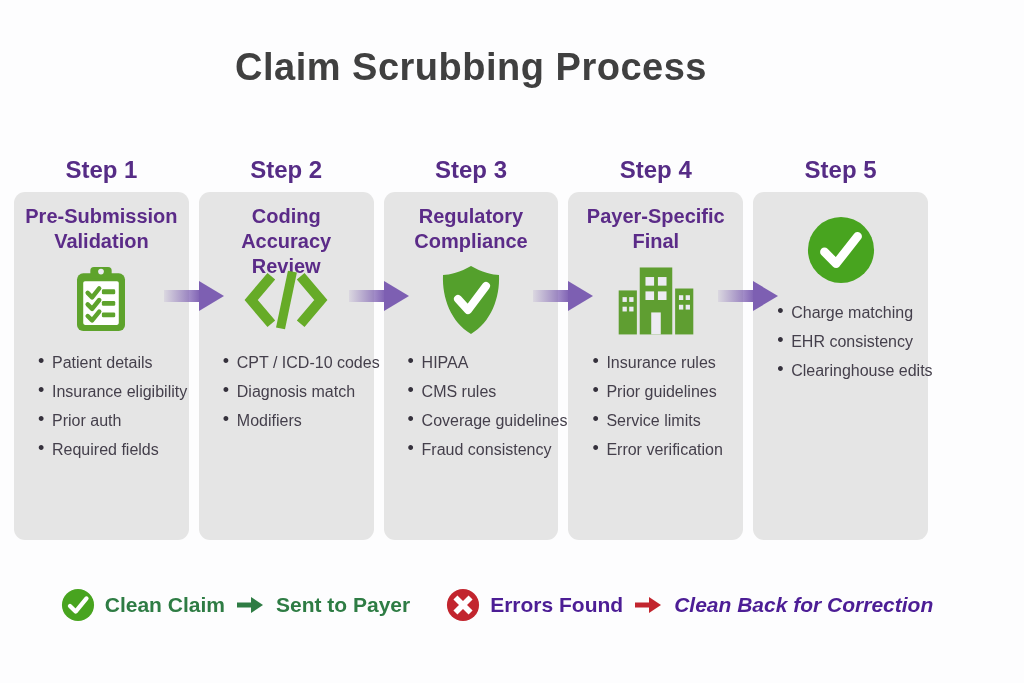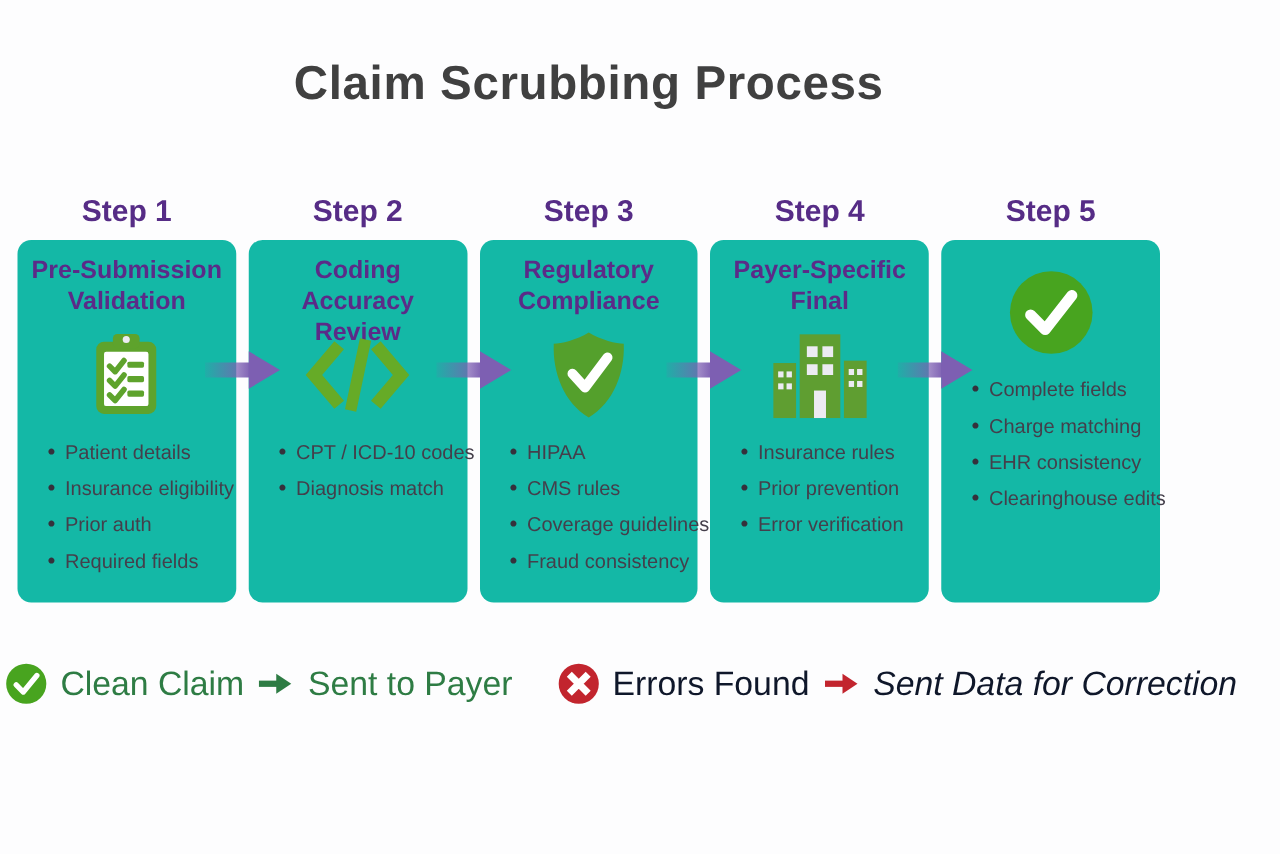--- a/index.html
+++ b/index.html
@@ -19,21 +19,21 @@
 
   .cards-row { position:relative; display:flex; gap:10px; margin-top:66px; }
   .step-col { flex:1 1 0; display:flex; flex-direction:column; min-width:0; }
 
   .step-label {
     text-align:center; font-size:24px; font-weight:bold; color:#562c86;
     height:30px; line-height:30px; margin-bottom:7px;
   }
 
   .card {
-    background:#14b8a6; border-radius:11px; height:290px; padding:12px 6px 0 6px;
+    background:#e5e5e5; border-radius:11px; height:348px; padding:12px 6px 0 6px;
   }
   .card-title {
     text-align:center; font-size:20px; font-weight:bold; color:#5b2b88;
     line-height:25px; height:50px;
   }
   .icon-box { height:84px; margin-top:4px; display:flex; align-items:center; justify-content:center; }
 
   .card ul { list-style:none; margin:6px 0 0 0; padding:0 2px 0 18px; }
   .card li {
     position:relative; padding-left:14px; font-size:16px; line-height:29px;
@@ -44,23 +44,23 @@
     color:#35313c; font-size:18px;
   }
 
   .flow-arrow { position:absolute; top:123px; width:60px; height:36px; }
 
   .legend-row {
     display:flex; justify-content:center; align-items:center; gap:36px;
     margin-top:48px; transform:translateX(-15px);
   }
   .legend-group { display:flex; align-items:center; gap:10px; }
-  .legend-text { font-size:27px; font-weight:normal; white-space:nowrap; }
+  .legend-text { font-size:21px; font-weight:bold; white-space:nowrap; }
   .green-text { color:#2e7c44; }
-  .red-text { color:#0f172a; }
+  .red-text { color:#4c1d95; }
   .italic { font-style:italic; }
   .legend-arrow { margin:0 2px; }
 </style>
 </head>
 <body>
 
 <div class="page">
 
   <svg width="0" height="0" style="position:absolute" aria-hidden="true">
     <defs>
@@ -116,20 +116,21 @@
           <div class="icon-box">
             <svg width="90" height="66" viewBox="0 0 96 72">
               <path d="M32 10 L10 36 L32 62" stroke="#66ab27" stroke-width="11" fill="none"></path>
               <path d="M64 10 L86 36 L64 62" stroke="#66ab27" stroke-width="11" fill="none"></path>
               <path d="M55 5 L42 67" stroke="#66ab27" stroke-width="10" fill="none"></path>
             </svg>
           </div>
           <ul>
             <li>CPT / ICD-10 codes</li>
             <li>Diagnosis match</li>
+            <li>Modifiers</li>
           </ul>
         </div>
       </div>
 
       <div class="step-col">
         <div class="step-label">Step 3</div>
         <div class="card">
           <div class="card-title">
             <div>Regulatory</div>
             <div>Compliance</div>
@@ -171,37 +172,37 @@
               <rect x="18" y="43" width="4.5" height="5" fill="#ecebf2"></rect>
               <rect x="66" y="24" width="19" height="48" fill="#5f9e31"></rect>
               <rect x="70" y="31" width="4.5" height="5" fill="#ecebf2"></rect>
               <rect x="77" y="31" width="4.5" height="5" fill="#ecebf2"></rect>
               <rect x="70" y="41" width="4.5" height="5" fill="#ecebf2"></rect>
               <rect x="77" y="41" width="4.5" height="5" fill="#ecebf2"></rect>
             </svg>
           </div>
           <ul>
             <li>Insurance rules</li>
-            <li>Prior prevention</li>
+            <li>Prior guidelines</li>
+            <li>Service limits</li>
             <li>Error verification</li>
           </ul>
         </div>
       </div>
 
       <div class="step-col">
         <div class="step-label">Step 5</div>
         <div class="card">
           <div class="icon-box">
             <svg width="70" height="70" viewBox="0 0 72 72">
               <circle cx="36" cy="36" r="34" fill="#48a41f"></circle>
               <path d="M19 38 L31 50 L53 22" stroke="#ffffff" stroke-width="9" fill="none" stroke-linecap="round" stroke-linejoin="round"></path>
             </svg>
           </div>
           <ul>
-            <li>Complete fields</li>
             <li>Charge matching</li>
             <li>EHR consistency</li>
             <li>Clearinghouse edits</li>
           </ul>
         </div>
       </div>
 
       <svg class="flow-arrow" style="left:150px" viewBox="0 0 60 36">
         <rect x="0" y="12" width="37" height="12" fill="url(#arrowGrad)"></rect>
         <polygon points="35,3 60,18 35,33" fill="#7d5fb2"></polygon>
@@ -246,16 +247,16 @@
           <path d="M10 10 L26 26 M26 10 L10 26" stroke="#ffffff" stroke-width="6" fill="none"></path>
         </svg>
       </span>
       <span class="legend-text red-text">Errors Found</span>
       <span class="legend-arrow" style="display:inline-flex">
         <svg width="27" height="18" viewBox="0 0 27 18">
           <rect x="0" y="6.5" width="15" height="5" fill="#c2252e"></rect>
           <polygon points="14,1 26,9 14,17" fill="#c2252e"></polygon>
         </svg>
       </span>
-      <span class="legend-text red-text italic">Sent Data for Correction</span>
+      <span class="legend-text red-text italic">Clean Back for Correction</span>
     </div>
   </div>
 </div>
 
 </body></html>

